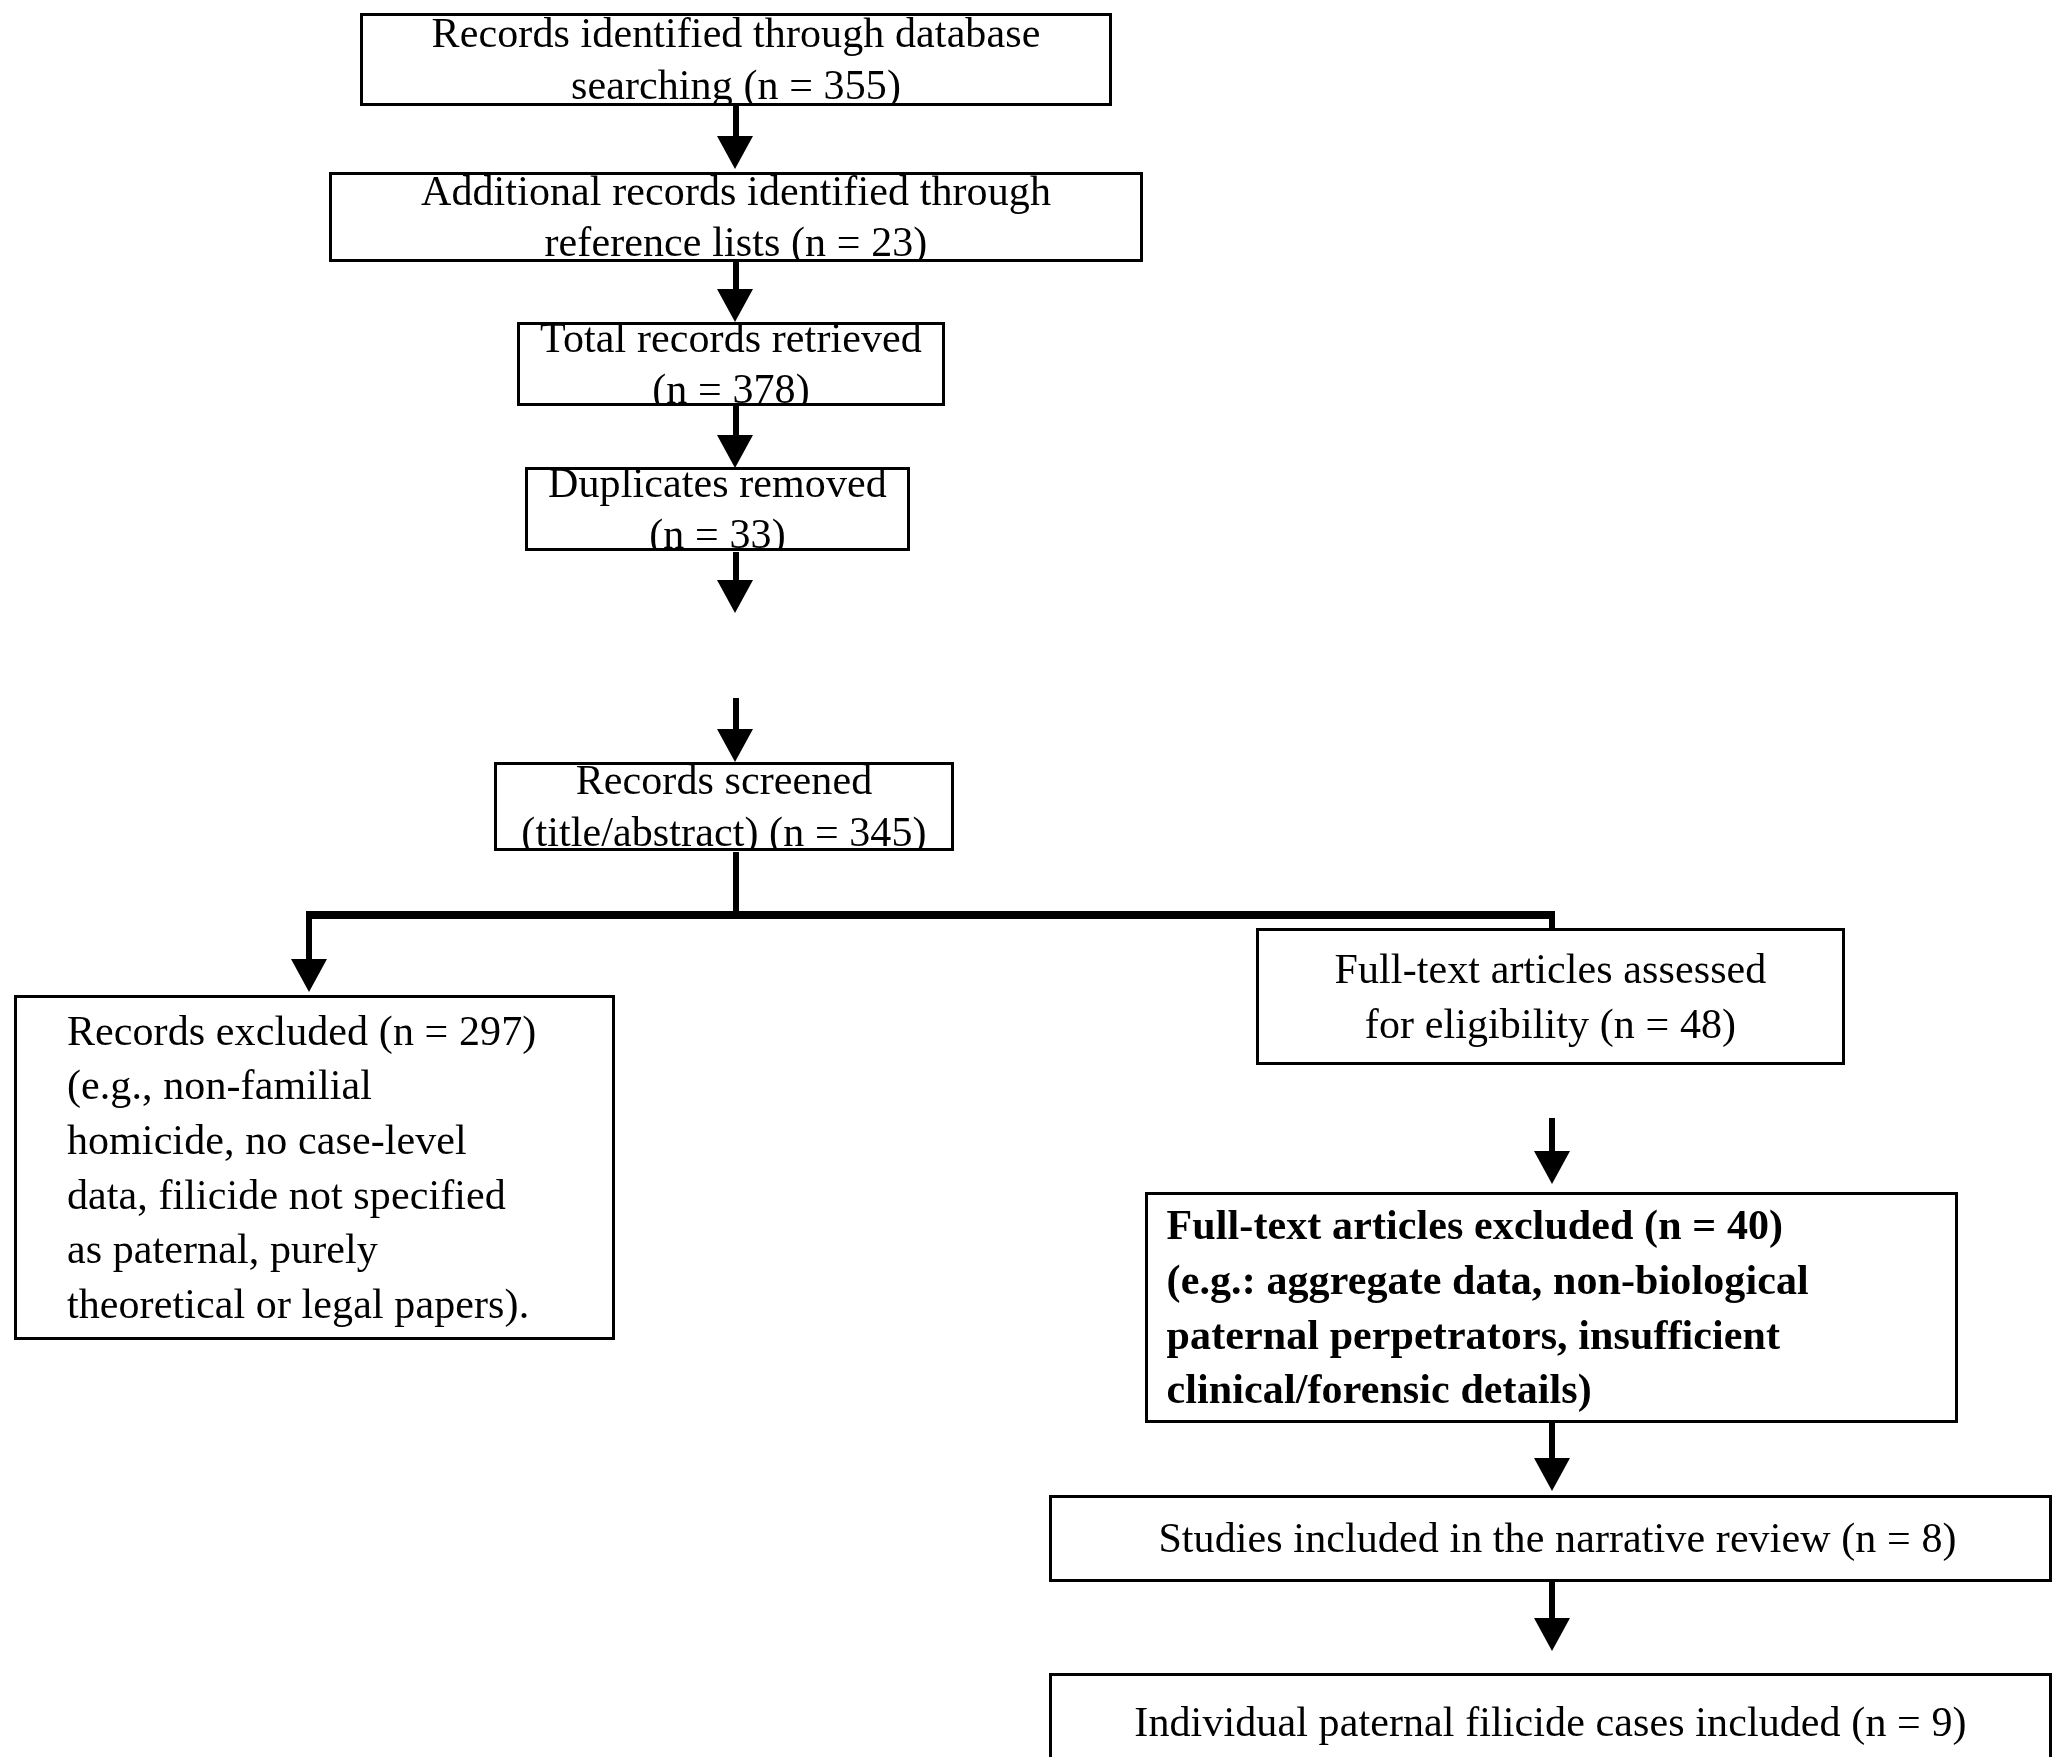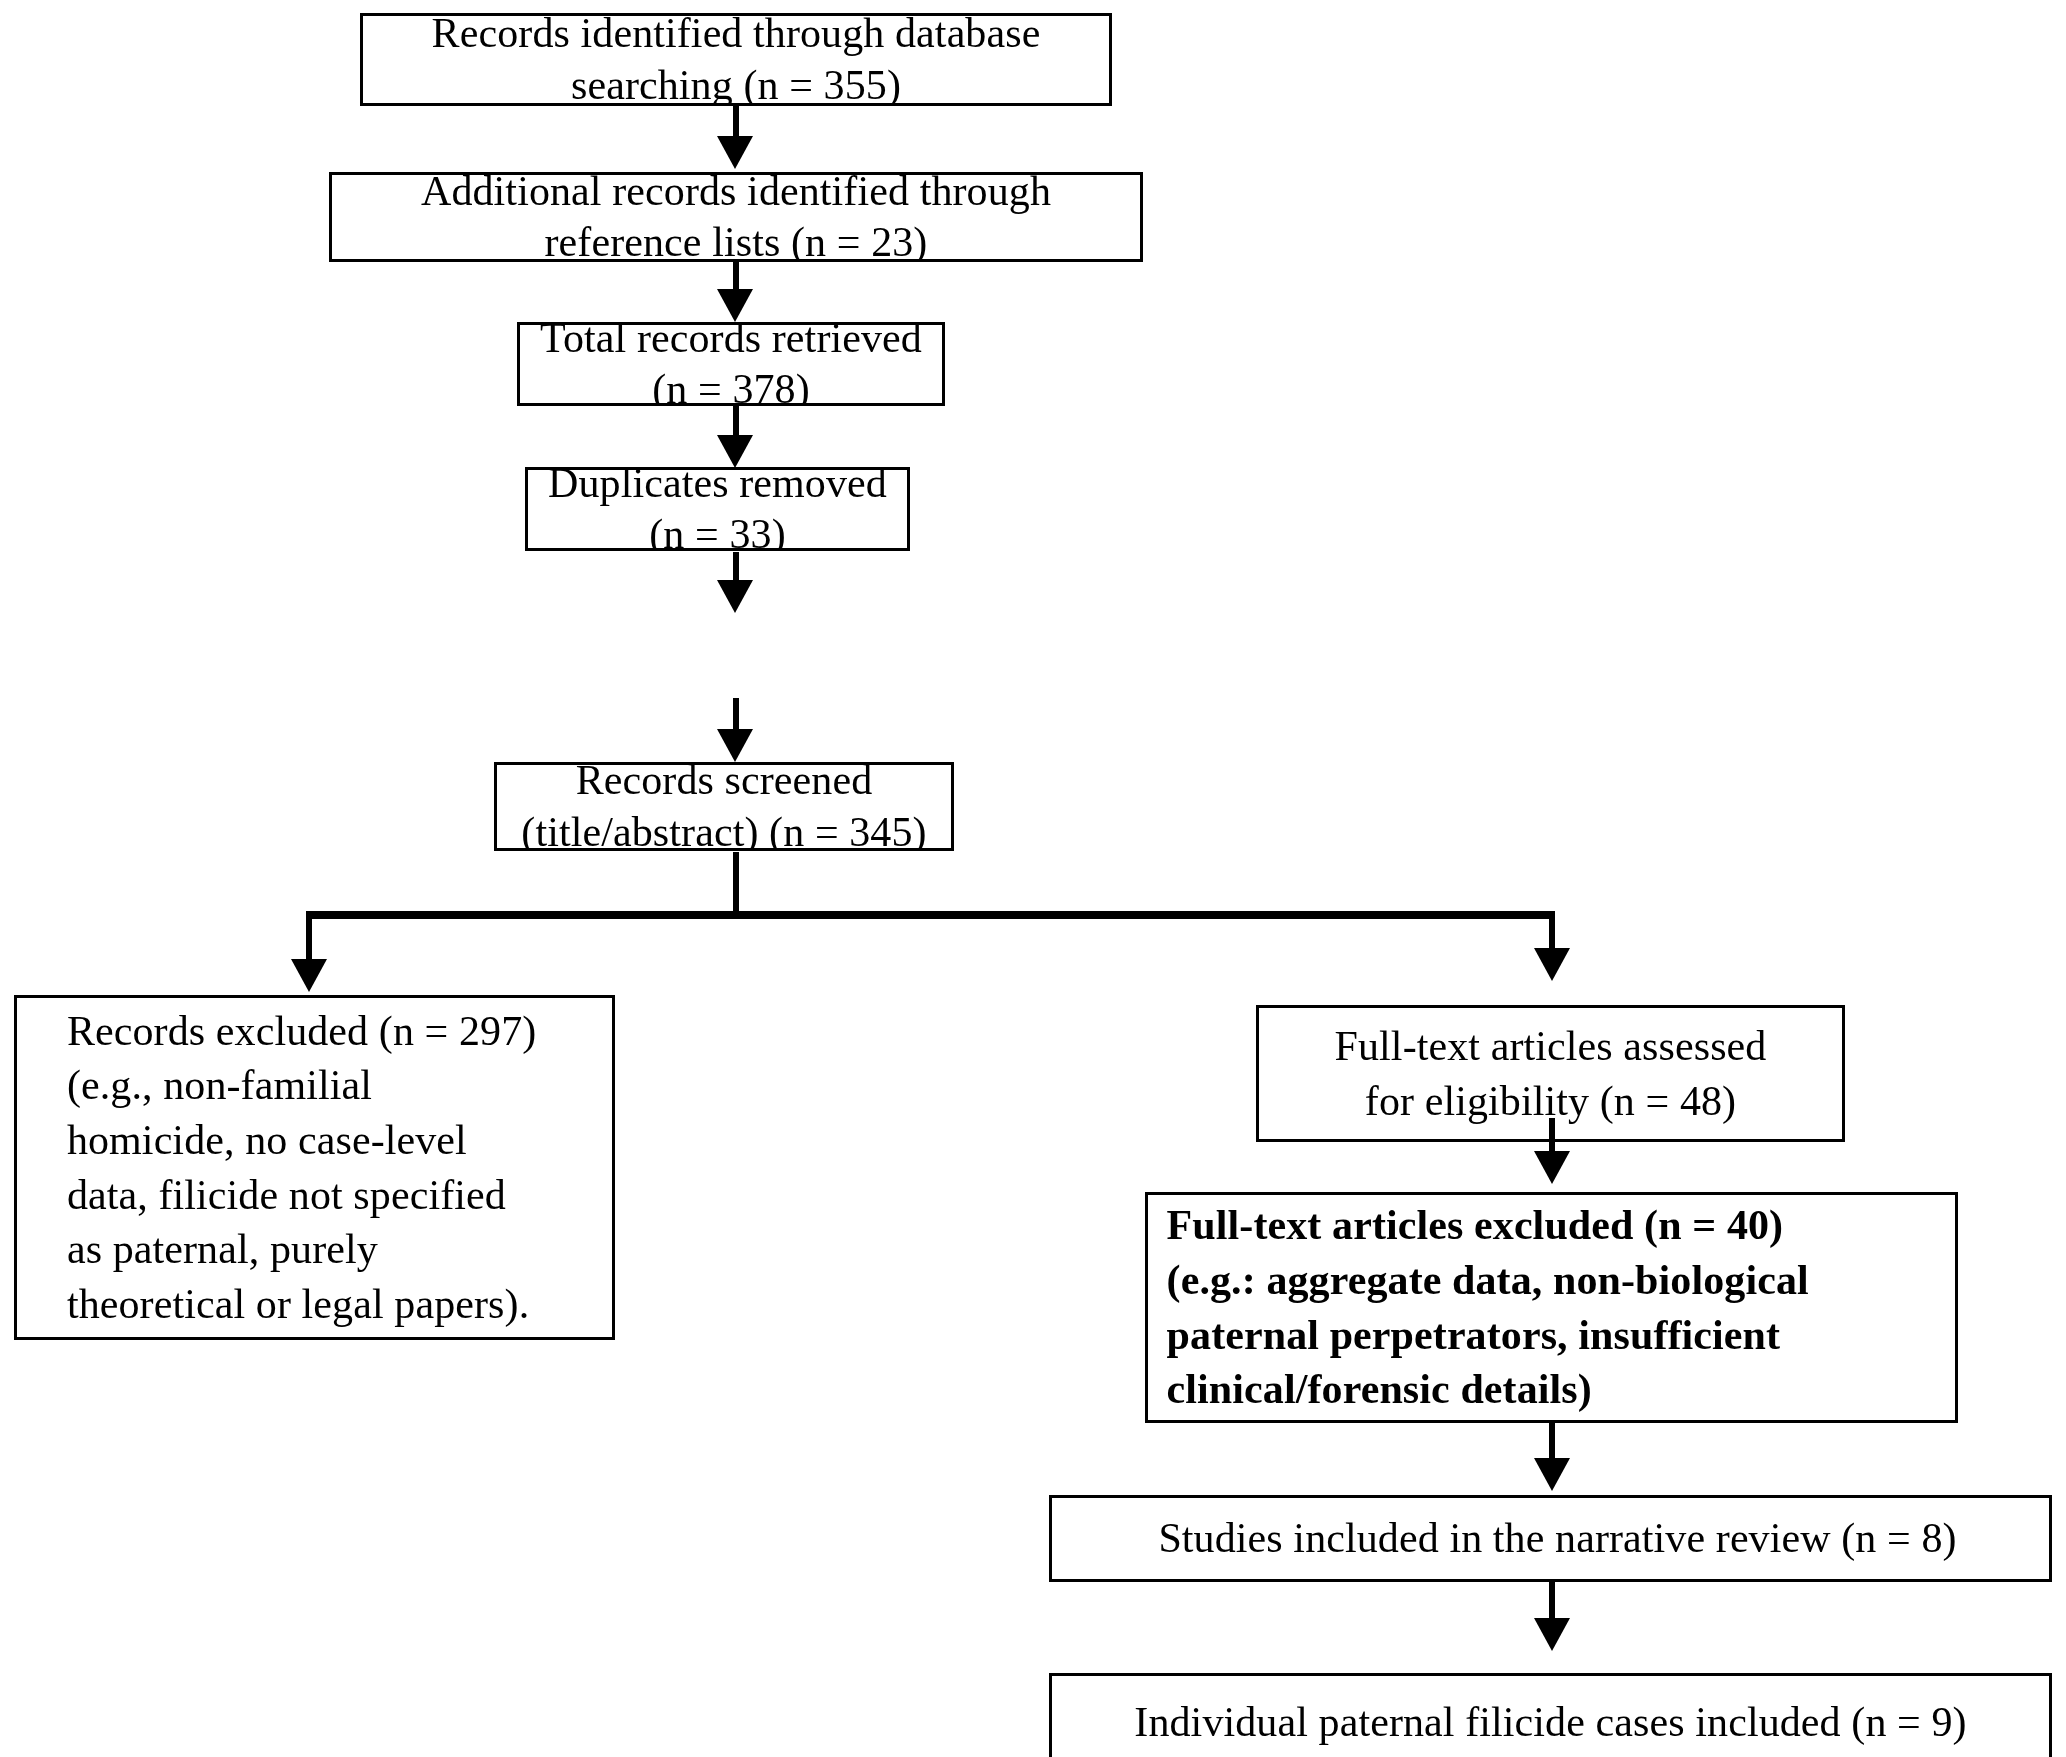--- a/index.html
+++ b/index.html
@@ -106,21 +106,21 @@
 
   <div class="node left" style="left:14.3px; top:995px; width:601px; height:345px;">
     <div class="txt" style="line-height:1.30;margin-left:31px;">Records excluded (n = 297)
 (e.g., non-familial
 homicide, no case-level
 data, filicide not specified
 as paternal, purely
 theoretical or legal papers).</div>
   </div>
 
-  <div class="node center" style="left:1256px; top:1005px; width:589px; height:137px;">
+  <div class="node center" style="left:1256px; top:928px; width:589px; height:137px;">
     <div class="txt" style="line-height:1.30;">Full-text articles assessed
 for eligibility (n = 48)</div>
   </div>
 
   <div class="conn vline" style="left:1549px; top:1118px; width:6.4px; height:39px;"></div>
   <div class="arrowhead" style="left:1534px; top:1151px;"></div>
 
   <div class="node left" style="left:1145px; top:1192px; width:813px; height:231px;font-weight:bold;">
     <div class="txt" style="line-height:1.30;">Full-text articles excluded (n = 40)
 (e.g.:  aggregate data, non-biological

